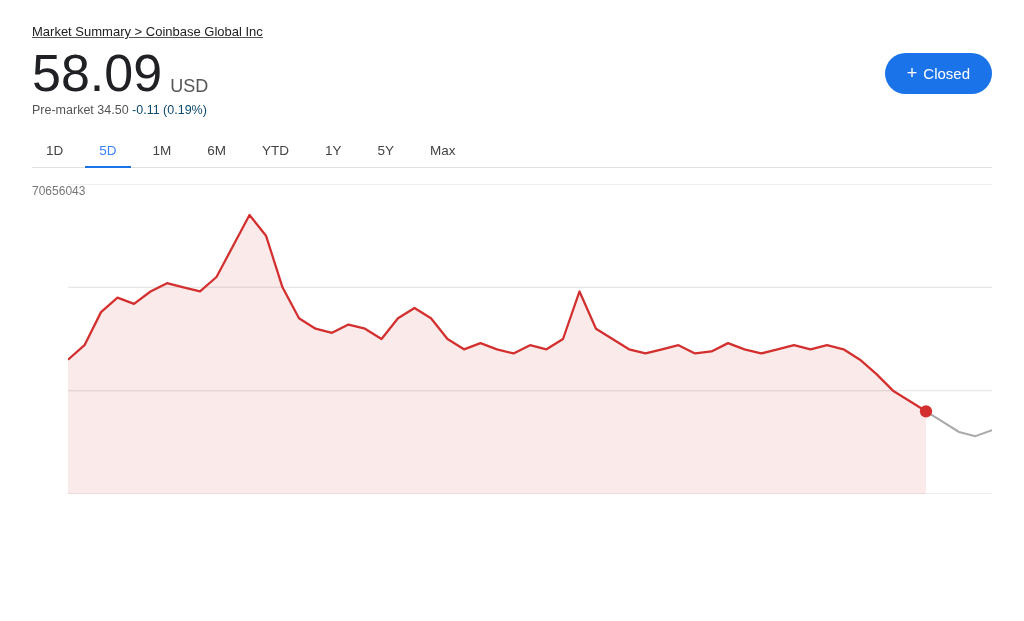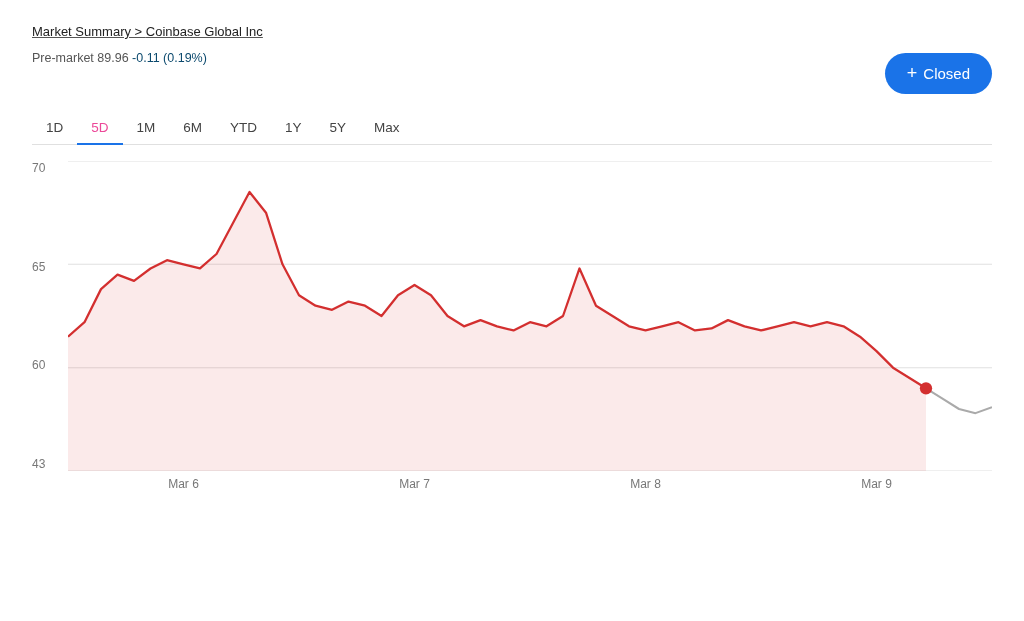--- a/index.html
+++ b/index.html
@@ -67,35 +67,35 @@
       cursor: pointer;
       display: flex;
       align-items: center;
       gap: 6px;
       margin-top: 6px;
     }
     .follow-btn .plus { font-size: 18px; font-weight: 400; }
 
     .time-tabs {
       display: flex;
-      gap: 0;
+      gap: 8px;
       margin-top: 18px;
       border-bottom: 1px solid #e0e0e0;
     }
     .tab {
       padding: 8px 14px;
       font-size: 13.5px;
       color: #444;
       cursor: pointer;
       border-bottom: 2px solid transparent;
       margin-bottom: -1px;
       font-weight: 500;
     }
     .tab.active {
-      color: #ec4899;
+      color: #3b82f6;
       border-bottom: 2px solid #1a73e8;
     }
 
     .chart-area {
       position: relative;
       margin-top: 16px;
       width: 100%;
       height: 330px;
     }
 
@@ -104,21 +104,21 @@
       width: 100%;
       height: 100%;
     }
 
     .y-labels {
       position: absolute;
       left: 0;
       top: 0;
       height: 100%;
       display: flex;
-      flex-direction: column;
+      flex-direction: row;
       justify-content: space-between;
       font-size: 12px;
       color: #777;
       padding: 0 8px 20px 0;
       width: 36px;
     }
 
     .x-labels {
       position: absolute;
       bottom: 0;
@@ -143,21 +143,24 @@
   </style>
 </head>
 <body>
 
 <div class="breadcrumb">
   <span>Market Summary &gt; </span><span>Coinbase Global Inc</span>
 </div>
 
 <div class="price-row">
   <div class="price-left">
-    <div class="price-meta"><span>Pre-market </span><span>89.96 </span><span style="color:#0c4a6e;">-0.11 (0.19%)</span></div>
+    <div>
+      <span class="price-main">58.09</span><span class="price-currency">USD</span>
+    </div>
+    <div class="price-meta"><span>Pre-market </span><span>34.50 </span><span style="color:#0c4a6e;">-0.11 (0.19%)</span></div>
   </div>
   <button class="follow-btn">
     <span class="plus">+</span>
     <span>Closed</span>
   </button>
 </div>
 
 <div class="time-tabs" id="time-tabs">
     <div class="tab">1D</div>
     <div class="tab active">5D</div>
@@ -180,20 +183,14 @@
     <svg class="chart-svg" viewBox="0 0 900 300" preserveAspectRatio="none" id="chart-svg">
         <line x1="0" x2="900" y1="300" y2="300" stroke="#e0e0e0" stroke-width="1"></line>
         <line x1="0" x2="900" y1="200" y2="200" stroke="#e0e0e0" stroke-width="1"></line>
         <line x1="0" x2="900" y1="100" y2="100" stroke="#e0e0e0" stroke-width="1"></line>
         <line x1="0" x2="900" y1="0" y2="0" stroke="#e0e0e0" stroke-width="1"></line>
         <path d="M 0 170 L 16.07142857142857 155.99999999999994 L 32.14285714285714 124.00000000000006 L 48.21428571428571 110 L 64.28571428571428 115.99999999999994 L 80.35714285714286 104.00000000000006 L 96.42857142857142 95.99999999999994 L 112.5 100 L 128.57142857142856 104.00000000000006 L 144.64285714285717 90 L 160.71428571428572 60 L 176.78571428571428 30 L 192.85714285714283 50 L 208.92857142857144 100 L 225 130 L 241.07142857142856 140 L 257.1428571428571 144.00000000000006 L 273.21428571428567 135.99999999999994 L 289.28571428571433 140 L 305.3571428571429 150 L 321.42857142857144 130 L 337.5 120 L 353.57142857142856 130 L 369.6428571428571 150 L 385.71428571428567 160 L 401.78571428571433 154.00000000000006 L 417.8571428571429 160 L 433.92857142857144 164.00000000000006 L 450 155.99999999999994 L 466.0714285714286 160 L 482.1428571428571 150 L 498.2142857142857 104.00000000000006 L 514.2857142857142 140 L 530.3571428571429 150 L 546.4285714285713 160 L 562.5 164.00000000000006 L 578.5714285714287 160 L 594.6428571428571 155.99999999999994 L 610.7142857142858 164.00000000000006 L 626.7857142857142 162.00000000000003 L 642.8571428571429 154.00000000000006 L 658.9285714285713 160 L 675 164.00000000000006 L 691.0714285714287 160 L 707.1428571428571 155.99999999999994 L 723.2142857142858 160 L 739.2857142857142 155.99999999999994 L 755.3571428571429 160 L 771.4285714285713 170 L 787.5 184.00000000000006 L 803.5714285714287 200 L 819.6428571428571 210 L 835.7142857142858 220 L 835.7142857142858 300 L 0 300 Z" fill="rgba(211,47,47,0.1)" stroke="none"></path>
         <path d="M 0 170 L 16.07142857142857 155.99999999999994 L 32.14285714285714 124.00000000000006 L 48.21428571428571 110 L 64.28571428571428 115.99999999999994 L 80.35714285714286 104.00000000000006 L 96.42857142857142 95.99999999999994 L 112.5 100 L 128.57142857142856 104.00000000000006 L 144.64285714285717 90 L 160.71428571428572 60 L 176.78571428571428 30 L 192.85714285714283 50 L 208.92857142857144 100 L 225 130 L 241.07142857142856 140 L 257.1428571428571 144.00000000000006 L 273.21428571428567 135.99999999999994 L 289.28571428571433 140 L 305.3571428571429 150 L 321.42857142857144 130 L 337.5 120 L 353.57142857142856 130 L 369.6428571428571 150 L 385.71428571428567 160 L 401.78571428571433 154.00000000000006 L 417.8571428571429 160 L 433.92857142857144 164.00000000000006 L 450 155.99999999999994 L 466.0714285714286 160 L 482.1428571428571 150 L 498.2142857142857 104.00000000000006 L 514.2857142857142 140 L 530.3571428571429 150 L 546.4285714285713 160 L 562.5 164.00000000000006 L 578.5714285714287 160 L 594.6428571428571 155.99999999999994 L 610.7142857142858 164.00000000000006 L 626.7857142857142 162.00000000000003 L 642.8571428571429 154.00000000000006 L 658.9285714285713 160 L 675 164.00000000000006 L 691.0714285714287 160 L 707.1428571428571 155.99999999999994 L 723.2142857142858 160 L 739.2857142857142 155.99999999999994 L 755.3571428571429 160 L 771.4285714285713 170 L 787.5 184.00000000000006 L 803.5714285714287 200 L 819.6428571428571 210 L 835.7142857142858 220" fill="none" stroke="#d32f2f" stroke-width="2.2" stroke-linejoin="round"></path>
         <path d="M 835.7142857142858 220 L 851.7857142857142 230 L 867.8571428571429 240 L 883.9285714285713 244.00000000000006 L 900 238.19999999999993" fill="none" stroke="#aaaaaa" stroke-width="2" stroke-linejoin="round"></path>
         <circle cx="835.7142857142858" cy="220" r="6" fill="#d32f2f" stroke="none"></circle>
       </svg>
-    <div class="x-labels" id="x-labels">
-        <div>Mar 6</div>
-        <div>Mar 7</div>
-        <div>Mar 8</div>
-        <div>Mar 9</div>
-      </div>
   </div>
 </div>
 
 </body></html>

